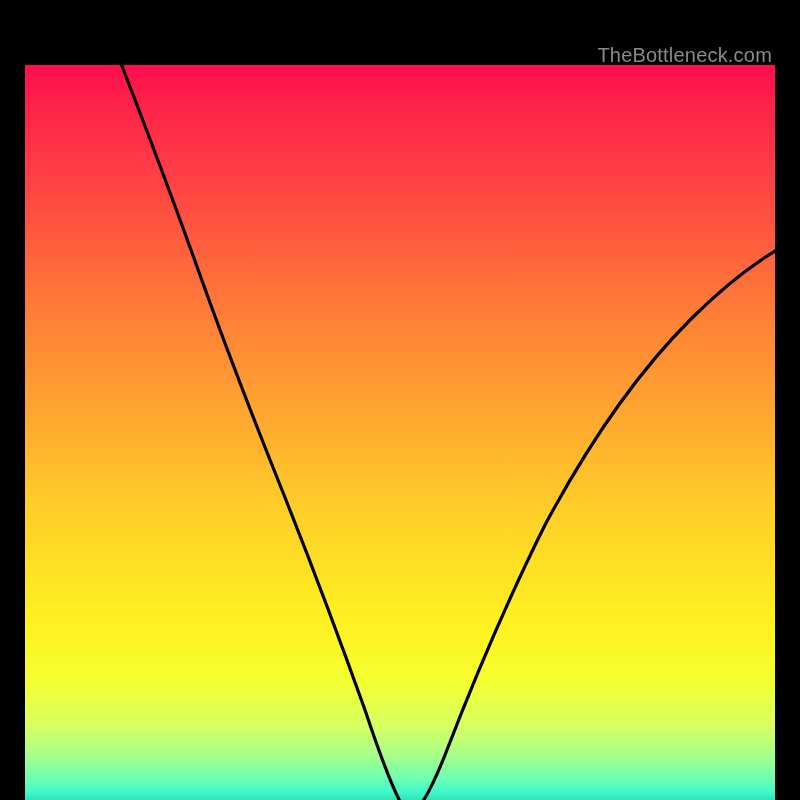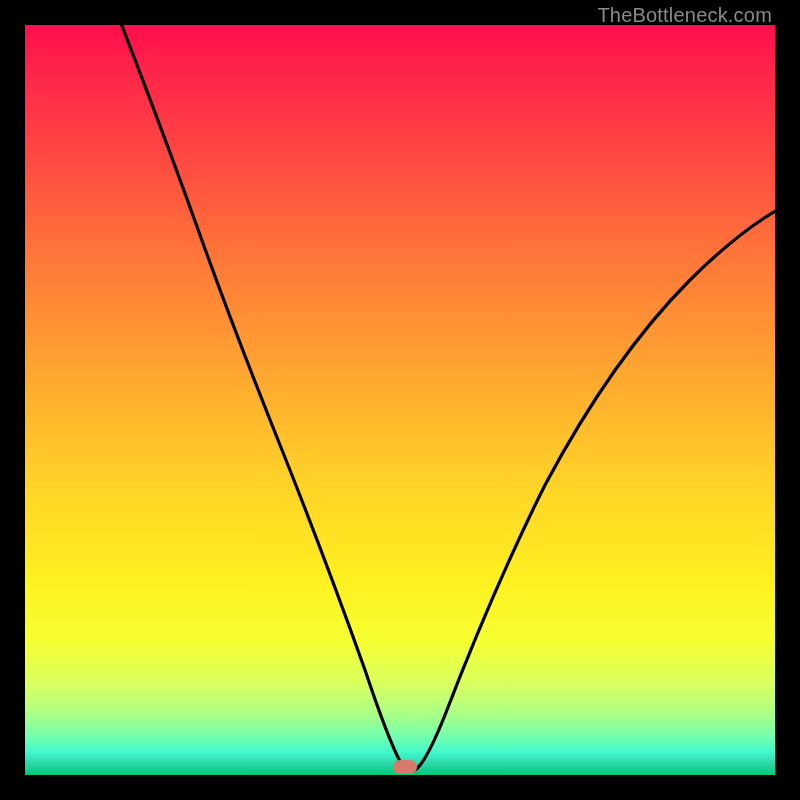--- a/index.html
+++ b/index.html
@@ -9,20 +9,21 @@
     height: 800px;
     background: #000;
     overflow: hidden;
     font-family: Arial, Helvetica, sans-serif;
   }
   .frame {
     position: relative;
     width: 800px;
     height: 695px;
     background: #000;
+    margin-top: 40px;
   }
   .plot-area {
     position: absolute;
     left: 25px;
     top: 25px;
     width: 750px;
     height: 750px;
     
     background: linear-gradient(
       to bottom,

